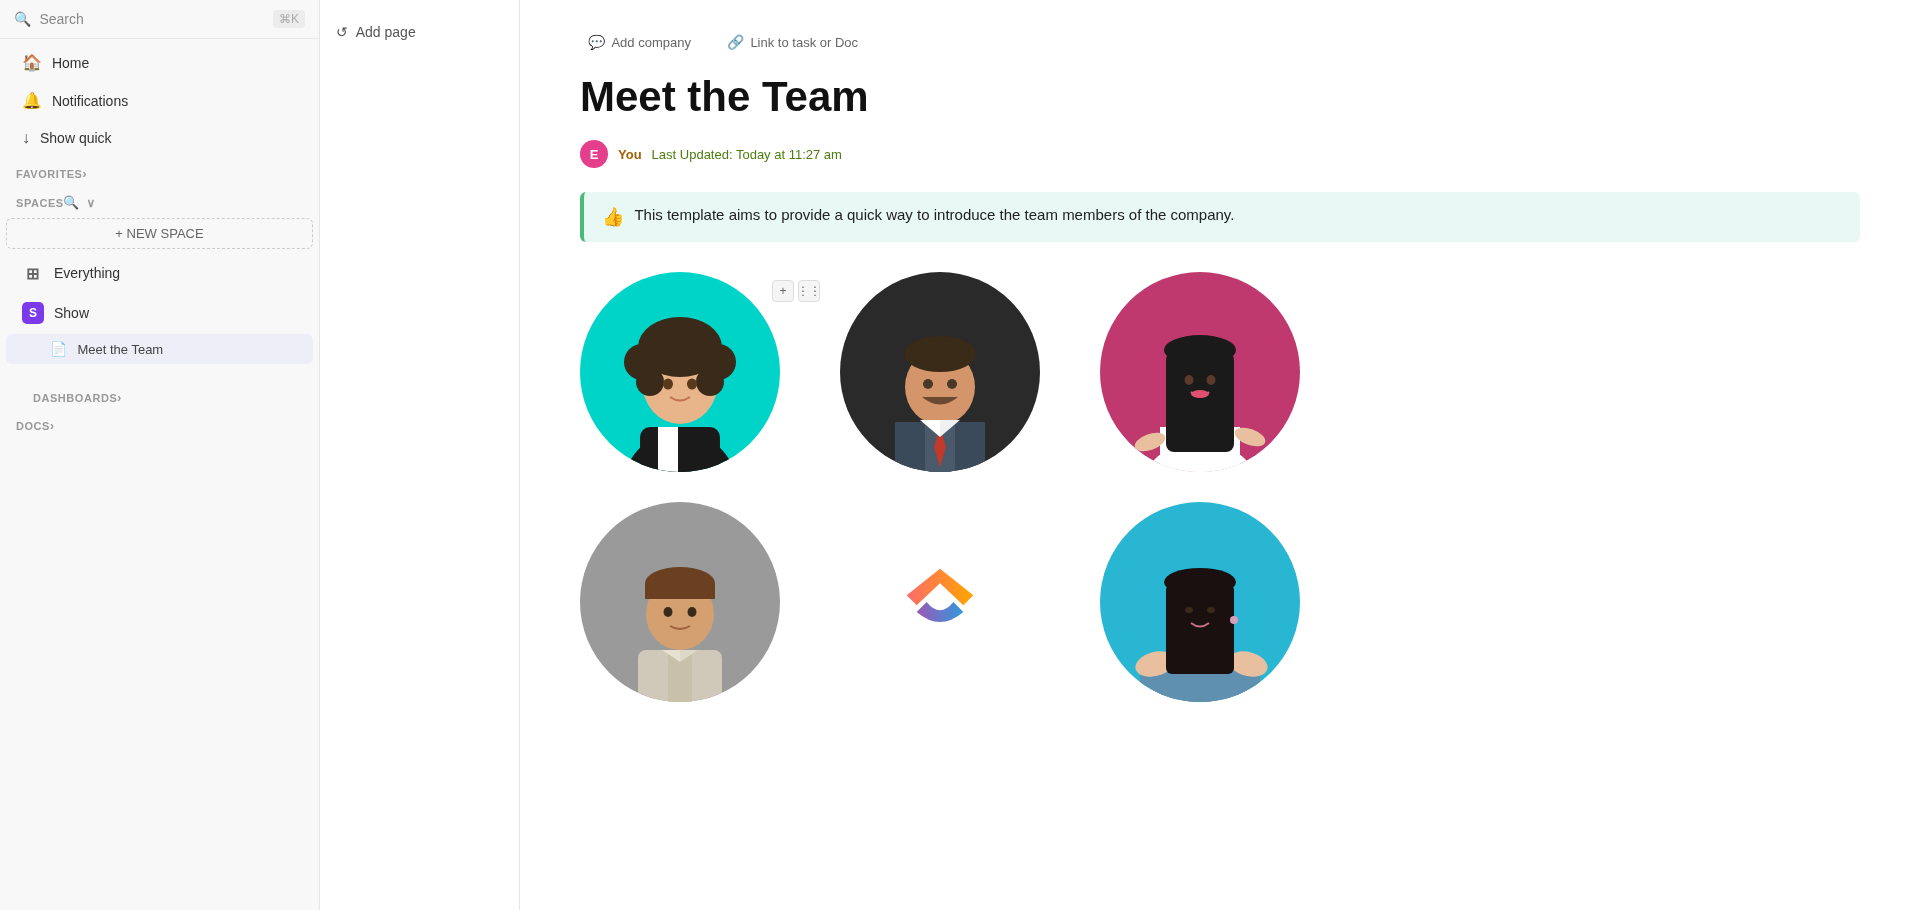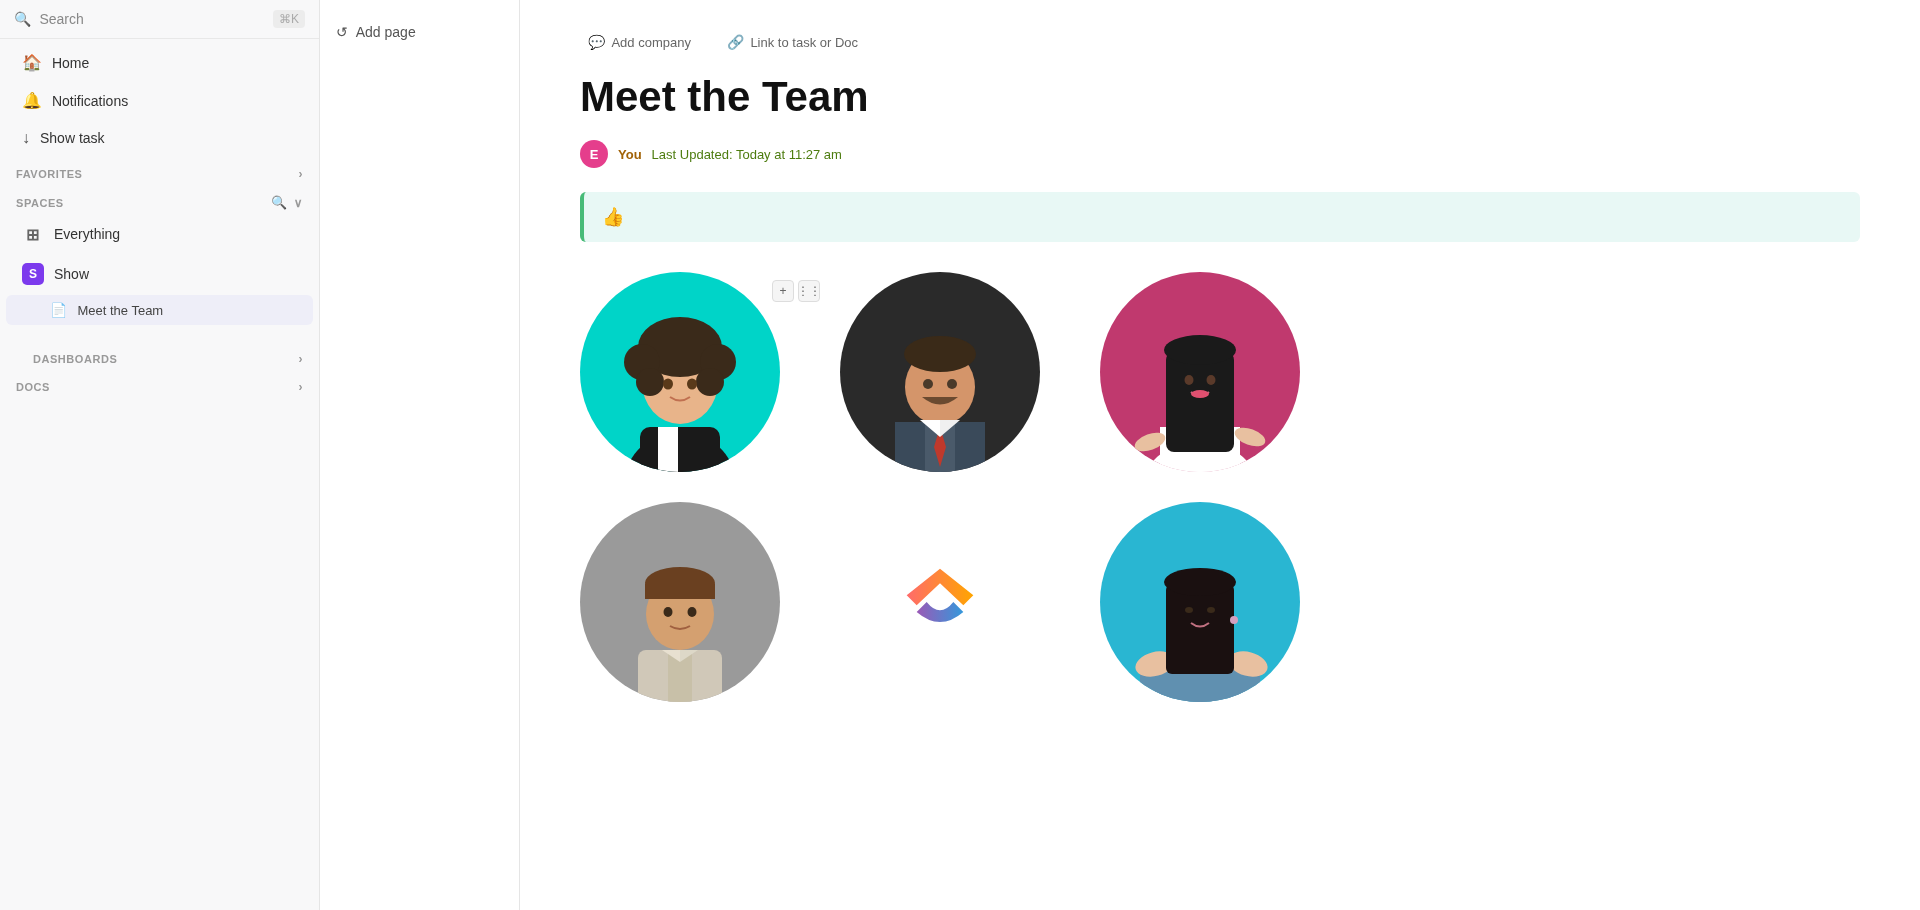--- a/index.html
+++ b/index.html
@@ -49,21 +49,20 @@
       color: #333;
       cursor: pointer;
       border-radius: 6px;
       margin: 1px 6px;
     }
     .nav-icon { font-size: 16px; color: #555; }
 
     .section-header {
       display: flex;
       align-items: center;
-      justify-content: space-between;
       padding: 10px 16px 4px;
       font-size: 11px;
       font-weight: 700;
       color: #999;
       letter-spacing: 0.05em;
       text-transform: uppercase;
       cursor: pointer;
     }
     .section-header-right { display: flex; align-items: center; gap: 6px; }
     .chevron { font-size: 12px; color: #999; }
@@ -306,39 +305,42 @@
     <div class="nav-item">
       <span class="nav-icon">🏠</span>
       <span>Home</span>
     </div>
     <div class="nav-item">
       <span class="nav-icon">🔔</span>
       <span>Notifications</span>
     </div>
     <div class="nav-item">
       <span class="nav-icon">↓</span>
-      <span>Show task</span>
+      <span>Show quick</span>
     </div>
   </div>
 
   <div class="section-header">
     <span>FAVORITES</span>
     <div class="section-header-right">
       <span class="chevron">›</span>
     </div>
   </div>
 
   <div class="section-header">
     <span>SPACES</span>
     <div class="section-header-right">
       <span class="section-icon-btn">🔍</span>
       <span class="chevron">∨</span>
     </div>
   </div>
 
+  <div class="spaces-new-btn">
+    <span>+ NEW SPACE</span>
+  </div>
 
   <div class="space-item">
     <span class="space-badge gray">⊞</span>
     <span>Everything</span>
   </div>
 
   <div class="space-item">
     <span class="space-badge">S</span>
     <span>Show</span>
   </div>
@@ -382,20 +384,21 @@
   <h1 class="doc-title">Meet the Team</h1>
 
   <div class="doc-meta">
     <div class="author-avatar">E</div>
     <span class="doc-meta-text">You</span>
     <span class="doc-meta-updated">Last Updated: Today at 11:27 am</span>
   </div>
 
   <div class="callout-box">
     <span class="callout-emoji">👍</span>
+    <span>This template aims to provide a quick way to introduce the team members of the company.</span>
   </div>
 
   <div class="team-grid">
 
     <div class="grid-cell">
       <div class="team-circle circle-1">
         <svg viewBox="0 0 200 200" xmlns="http://www.w3.org/2000/svg">
 
           <ellipse cx="100" cy="210" rx="55" ry="50" fill="#1a1a1a"></ellipse>
           <rect x="60" y="155" width="80" height="60" rx="10" fill="#1a1a1a"></rect>

